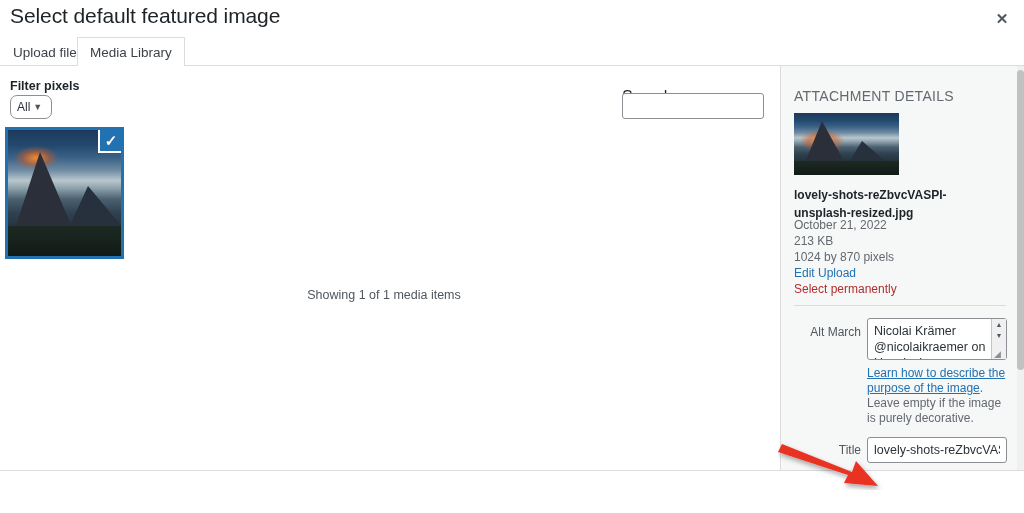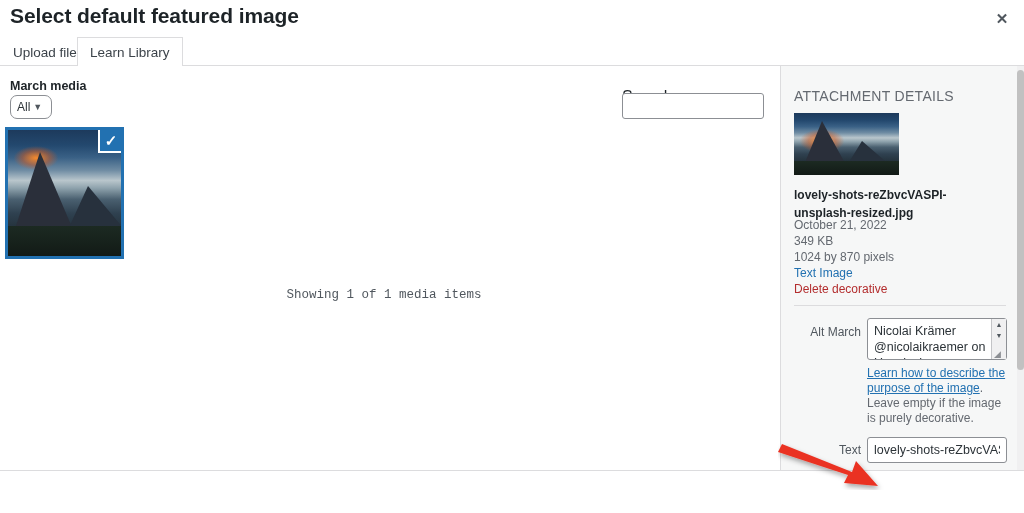--- a/index.html
+++ b/index.html
@@ -15,21 +15,21 @@
     width: 1024px; height: 513px;
     background: #ffffff;
     overflow: hidden;
   }
 
   
   .modal-title {
     position: absolute;
     left: 10px; top: 4px;
     font-size: 21px;
-    font-weight: 700;
+    font-weight: 400;
     color: #1d2327;
     letter-spacing: -0.1px;
   }
   .close-btn {
     position: absolute;
     right: 6px; top: 4px;
     width: 32px; height: 30px;
     display: flex; align-items: center; justify-content: center;
     color: #50575e;
     font-size: 15px;
@@ -190,21 +190,20 @@
     font-weight: 700;
     line-height: 1;
   }
   .showing-text {
     position: absolute;
     left: 0; top: 166px;
     width: 768px;
     text-align: center;
     font-size: 12.5px;
     color: #50575e;
-    font-family: Liberation Mono, monospace;
   }
 
   
   .sidebar {
     position: absolute;
     left: 780px; top: 66px;
     width: 237px; height: 404px;
     background: #f6f7f7;
     border-left: 1px solid #dcdcde;
     overflow: hidden;
@@ -420,26 +419,26 @@
 
   <div class="modal-title">Select default featured image</div>
 
   <button class="close-btn">✕</button>
 
   <div class="tabs">
     <div class="tab tab-upload">
       <span>Upload files</span>
     </div>
     <div class="tab tab-media active">
-      <span>Learn Library</span>
+      <span>Media Library</span>
     </div>
   </div>
 
   <div class="toolbar">
-    <div class="filter-label">March media</div>
+    <div class="filter-label">Filter pixels</div>
     <div class="filter-select">
       <span>All</span>
       <span class="chev">▼</span>
     </div>
   </div>
 
   <div class="search-label">Search</div>
   <input class="search-input" type="text" placeholder="" style="">
 
   <div class="grid-area">
@@ -460,40 +459,40 @@
     <div class="sb-thumb">
       <div class="media-thumb">
         <div class="peak"></div>
         <div class="peak2"></div>
         <div class="foreground"></div>
       </div>
     </div>
 
     <div class="sb-filename">lovely-shots-reZbvcVASPI-unsplash-resized.jpg</div>
     <div class="sb-meta sb-date">October 21, 2022</div>
-    <div class="sb-meta sb-size">349 KB</div>
+    <div class="sb-meta sb-size">213 KB</div>
     <div class="sb-meta sb-dims">1024 by 870 pixels</div>
-    <a class="sb-link-edit">Text Image</a>
-    <a class="sb-link-delete">Delete decorative</a>
+    <a class="sb-link-edit">Edit Upload</a>
+    <a class="sb-link-delete">Select permanently</a>
 
     <div class="sb-divider"></div>
 
     <div class="fld-label alt-label">Alt March</div>
     <textarea class="alt-textarea" style="">Nicolai Krämer @nicolaikraemer on Unsplash</textarea>
     <div class="alt-scroll">
       <span>▲</span>
       <span>▼</span>
     </div>
     <div class="alt-grip">◢</div>
 
     <div class="alt-help">
       <a>Learn how to describe the purpose of the image</a><span>. Leave empty if the image is purely decorative.</span>
     </div>
 
-    <div class="fld-label title-label">Text</div>
+    <div class="fld-label title-label">Title</div>
     <input class="title-input" type="text" value="lovely-shots-reZbvcVASPI" style="">
   </div>
 
   <div class="scroll-up-arrow">▲</div>
   <div class="outer-scrollbar">
     <div class="thumb"></div>
   </div>
 
   <div class="footer-sep"></div>
 

